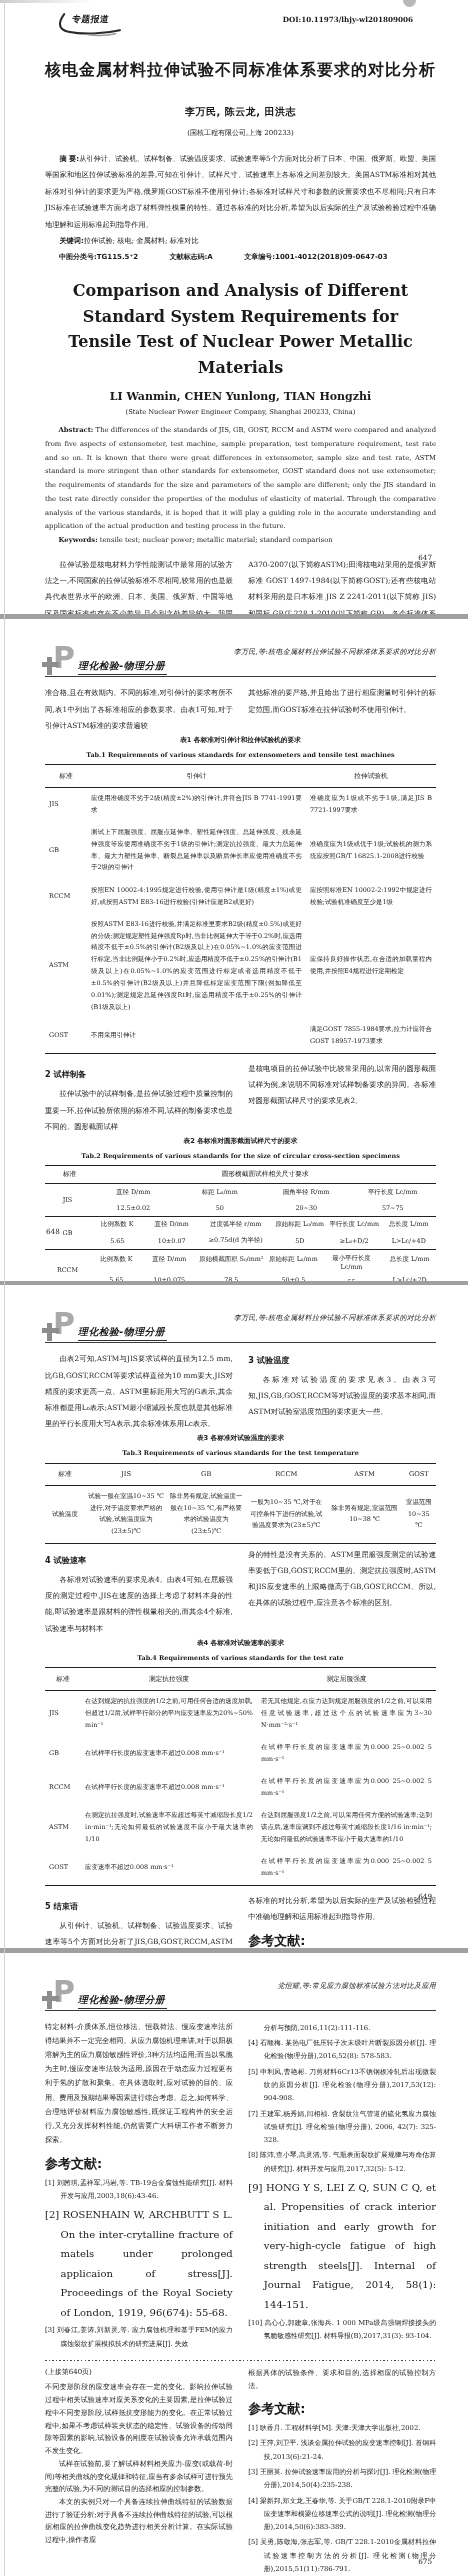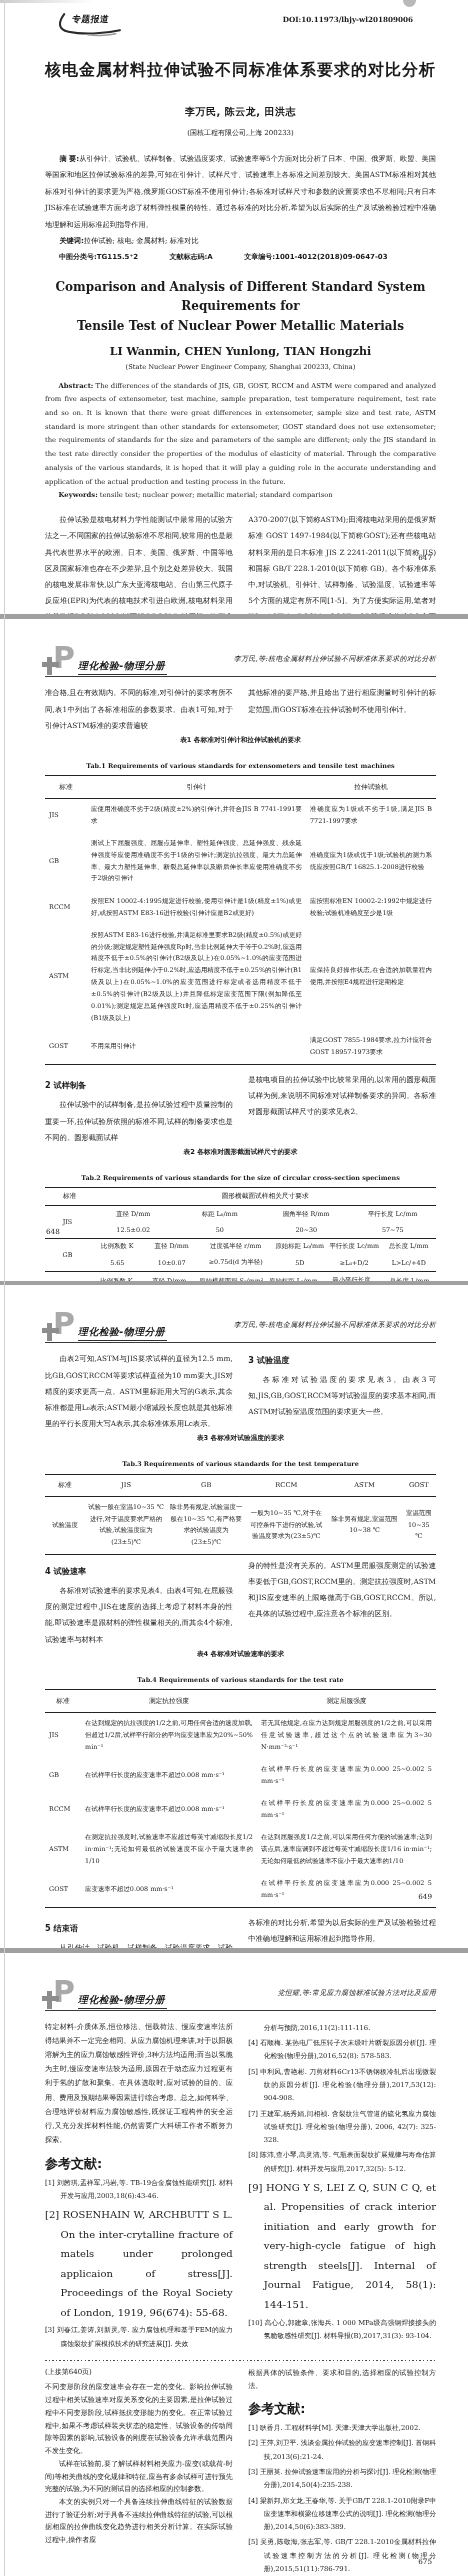--- a/index.html
+++ b/index.html
@@ -28,40 +28,40 @@
   .tag-logo { position:relative; margin-left:12.4px; width:67px; height:25px; }
   .tag-logo .tag-text { position:absolute; left:14.4px; top:2.1px; font-family:"DejaVu Sans","Liberation Sans",sans-serif; font-weight:bold; font-size:8.8px; transform:skewX(-8deg); letter-spacing:0.5px; }
   .tag-logo svg { position:absolute; left:0; top:0; }
   .doi { margin-right:23px; margin-top:3.1px; font-weight:bold; font-size:7.2px; }
   .art-title { margin-top:23px; text-align:center; font-family:"DejaVu Sans","Liberation Sans",sans-serif; font-weight:bold; font-size:16px; letter-spacing:1px; }
   .authors { margin-top:24px; text-align:center; font-family:"DejaVu Sans","Liberation Sans",sans-serif; font-weight:bold; font-size:10px; letter-spacing:0.5px; }
   .affil { margin-top:8.2px; text-align:center; font-size:7px; }
   .abs { margin-top:13.4px; font-size:7.2px; line-height:2.28; }
   .lbl { font-family:"DejaVu Sans","Liberation Sans",sans-serif; font-weight:bold; }
   .meta-row { font-size:7px; line-height:2.2; display:flex; gap:17.5px; }
-  .en-title { margin-top:13.4px; text-align:center; font-weight:bold; font-size:12px; line-height:1.6; }
+  .en-title { margin-top:13.4px; text-align:center; font-weight:bold; font-size:16px; line-height:1.6; }
   .en-authors { margin-top:9.3px; text-align:center; font-weight:bold; font-size:11px; }
   .en-affil { margin-top:5.2px; text-align:center; font-size:6.7px; }
   .en-abs { margin-top:8.2px; font-size:6.8px; line-height:2.02; text-align:justify; }
   .p1-cols { margin-top:9.3px; }
   .pno { position:absolute; font-size:7.2px; }
 
   
   .pg-hdr { display:flex; justify-content:space-between; align-items:flex-end; padding-top:27px; border-bottom:0.8px solid #3a3a3a; padding-bottom:1px; }
   .logo { display:flex; align-items:flex-end; gap:3.1px; }
   .logo-mark { position:relative; width:30px; height:29px; }
   .lm-p { position:absolute; right:0; top:-3.1px; font-family:"DejaVu Sans","Liberation Sans",sans-serif; font-weight:bold; font-size:30px; line-height:1; color:#a9a9a9; }
   .lm-v { position:absolute; left:2.1px; bottom:0; width:5.2px; height:18.5px; background:#8d8d8d; }
   .lm-h { position:absolute; left:-3.1px; bottom:8.2px; width:17.5px; height:5.2px; background:#8d8d8d; }
   .logo-text { font-family:"DejaVu Sans","Liberation Sans",sans-serif; font-weight:bold; font-style:italic; font-size:9.8px; letter-spacing:0.5px; border-bottom:1.5px solid #2e2e2e; padding:0 2.1px 1.5px 0; }
-  .running-title { font-size:7px; font-style:italic; padding-bottom:11px; letter-spacing:0.3px; }
+  .running-title { font-size:7px; font-style:italic; padding-bottom:18px; letter-spacing:0.3px; }
 
   
   .cap-cn { margin-top:2px; text-align:center; font-family:"DejaVu Sans","Liberation Sans",sans-serif; font-weight:bold; font-size:6.7px; }
-  .cap-en { margin-top:17px; margin-bottom:5.2px; text-align:center; font-weight:bold; font-size:6.4px; }
+  .cap-en { margin-top:6px; margin-bottom:5.2px; text-align:center; font-weight:bold; font-size:6.4px; }
   table.tbl { width:100%; border-collapse:collapse; border-top:1px solid #222; border-bottom:1px solid #222; font-size:6.4px; line-height:1.85; }
   table.tbl th { border-bottom:0.8px solid #222; font-weight:normal; font-size:6.7px; padding:4.6px 2.1px; }
   table.tbl td { padding:5.2px 4.1px; vertical-align:middle; text-align:justify; }
   td.c-std, th.c-std { text-align:center; white-space:nowrap; }
   table.t3 td { text-align:center; padding:4.6px 2.6px; }
 
   
   .t2 { border-top:1px solid #222; border-bottom:1px solid #222; font-size:6.4px; }
   .t2-head { display:flex; border-bottom:0.8px solid #222; }
   .t2-head > div { padding:4.1px 2.1px; text-align:center; font-size:6.7px; }

